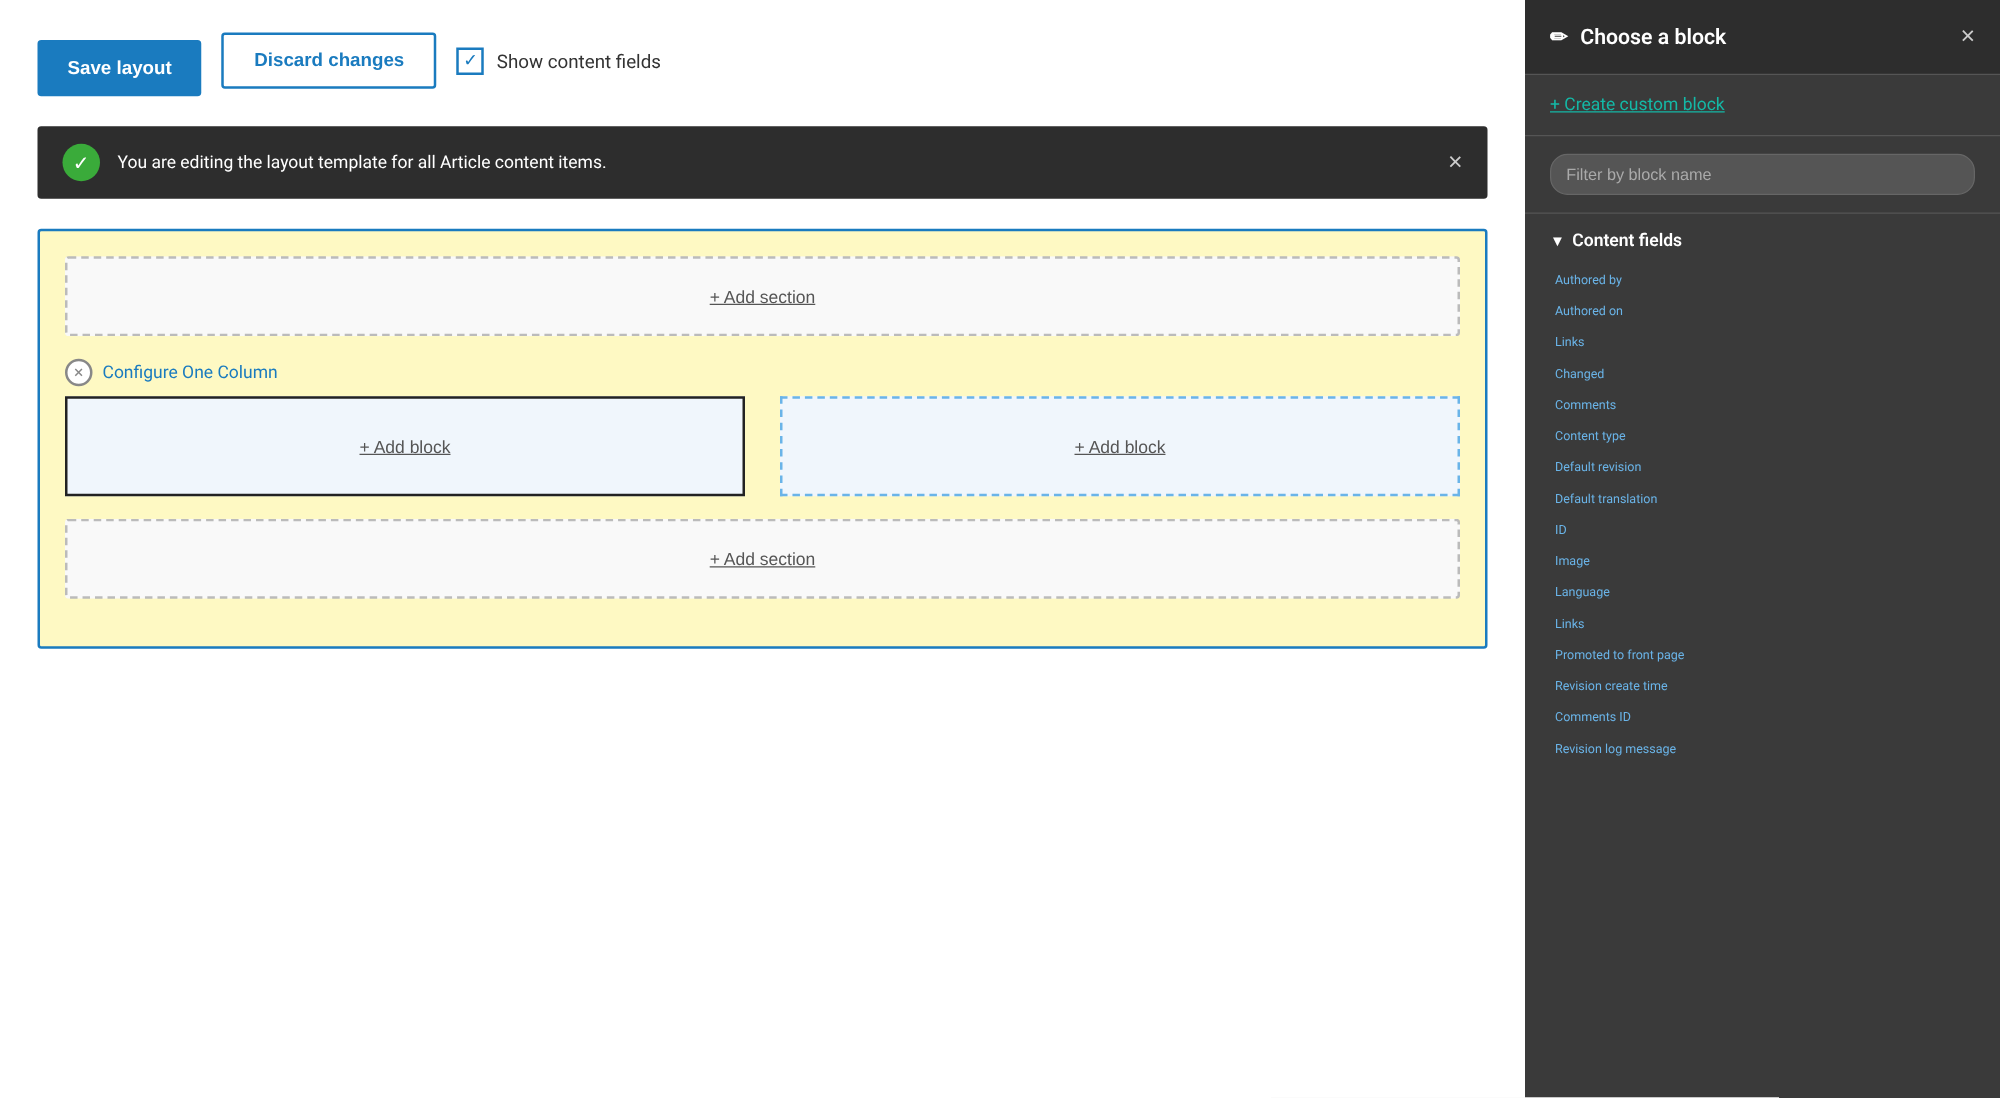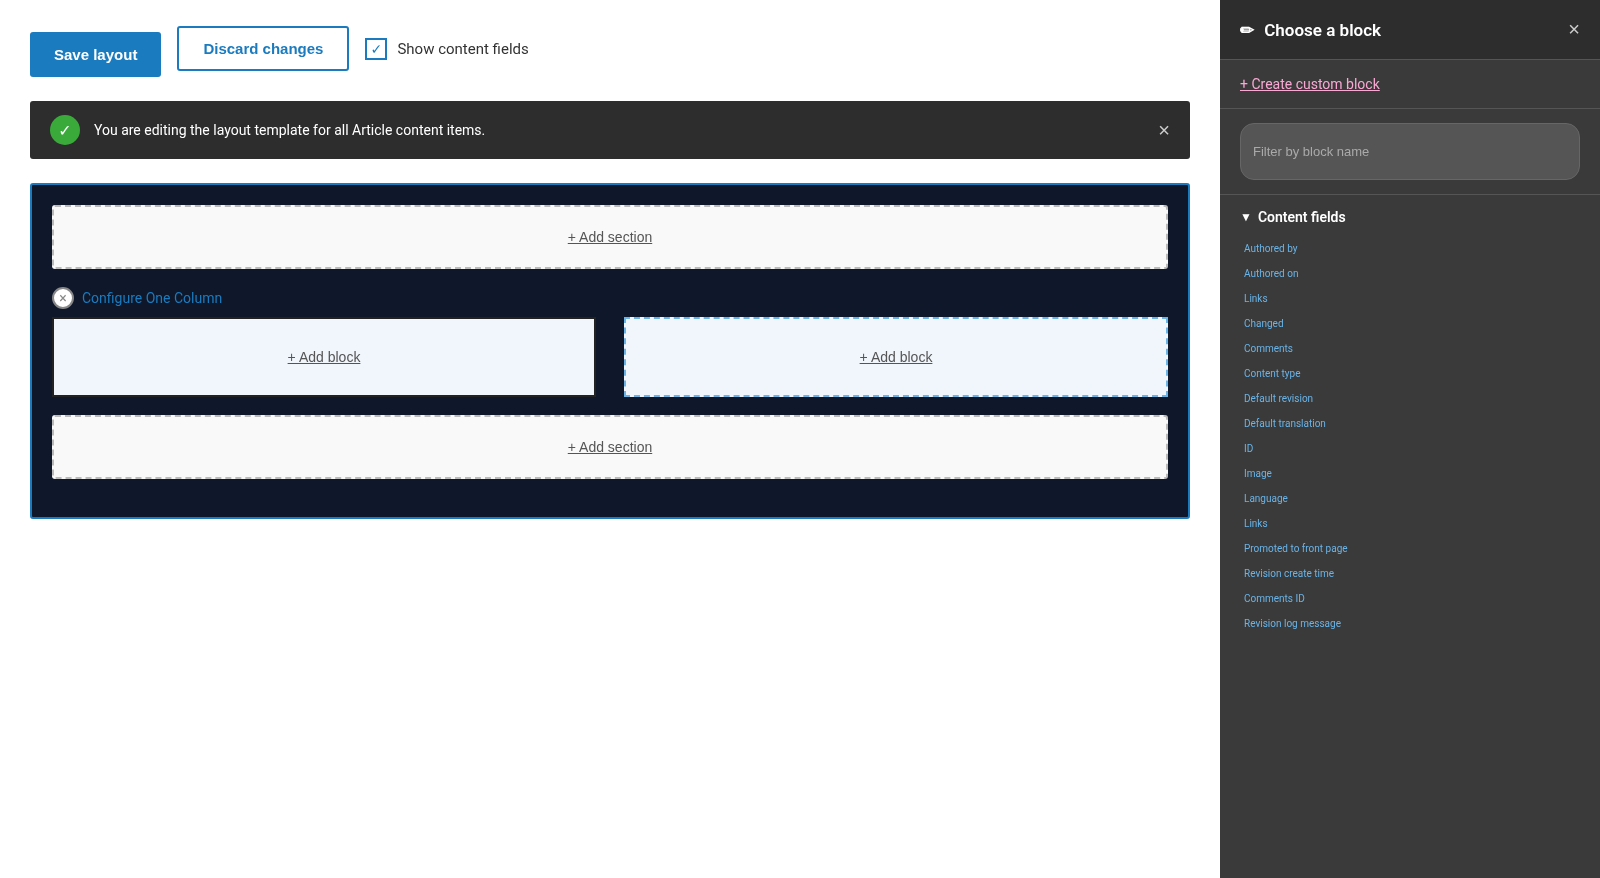--- a/index.html
+++ b/index.html
@@ -106,21 +106,21 @@
       color: #aaa;
       background: none;
       border: none;
       color: #ccc;
     }
 
     
     .layout-canvas {
       border: 2px solid #1a7bbf;
       border-radius: 3px;
-      background: #0f172a;
+      background: #fef9c3;
       padding: 20px;
     }
 
     
     .add-section-area {
       border: 2px dashed #bbb;
       border-radius: 3px;
       display: flex;
       align-items: center;
       justify-content: center;
@@ -246,37 +246,37 @@
       font-size: 20px;
       cursor: pointer;
     }
 
     .create-custom-block {
       padding: 16px 20px;
       border-bottom: 1px solid #555;
     }
 
     .create-custom-link {
-      color: #f9a8d4;
+      color: #14b8a6;
       text-decoration: underline;
       font-size: 14px;
       cursor: pointer;
       display: flex;
       align-items: center;
       gap: 6px;
     }
 
     .filter-section {
       padding: 14px 20px;
       border-bottom: 1px solid #555;
     }
 
     .filter-input {
       width: 100%;
-      padding: 20px 12px;
+      padding: 8px 12px;
       background: #555;
       border: 1px solid #666;
       color: #eee;
       font-size: 13px;
       border-radius: 14px;
       outline: none;
     }
 
     .filter-input::placeholder {
       color: #aaa;

